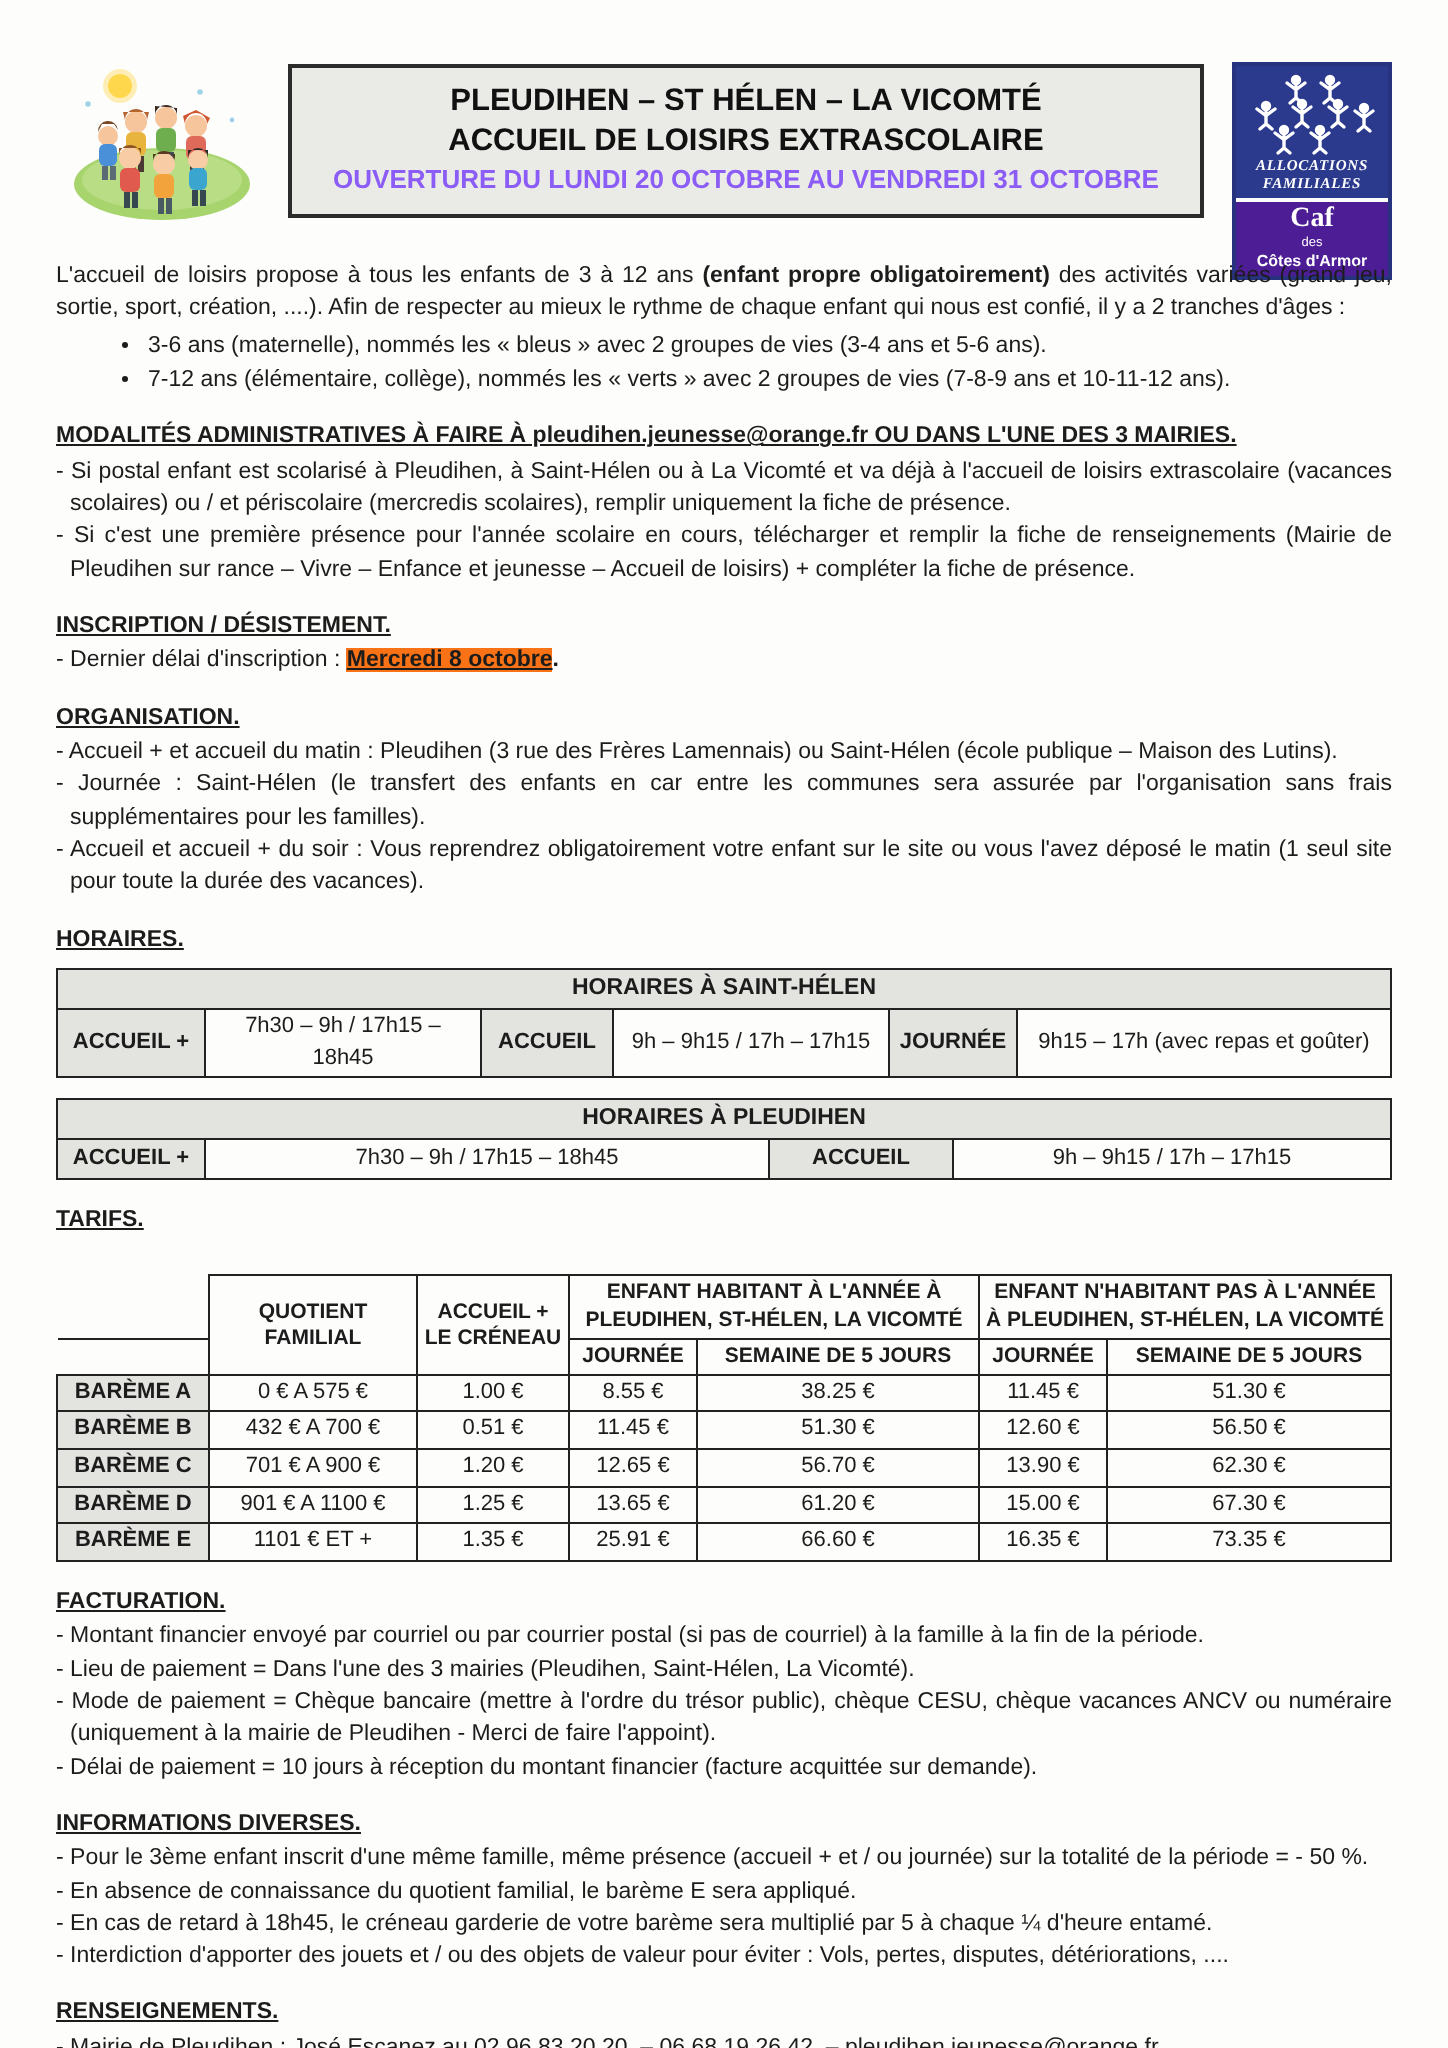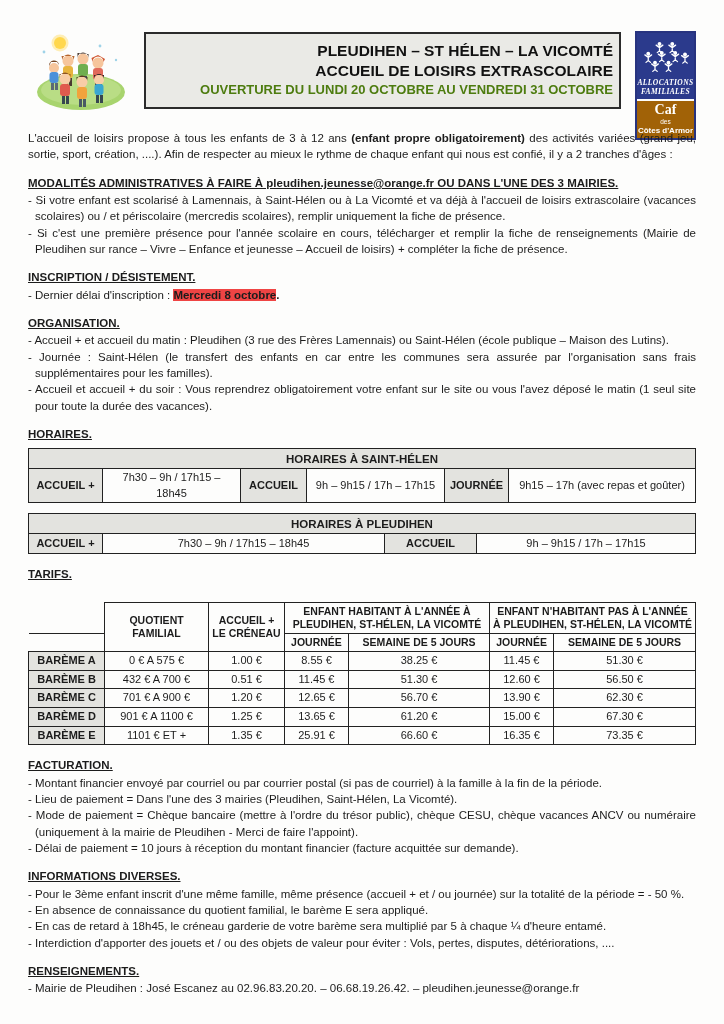--- a/index.html
+++ b/index.html
@@ -9,41 +9,41 @@
     background:#fdfdfc; overflow:hidden;
     font-family:"Liberation Sans", sans-serif;
     color:#1c1c1c; font-size:11.5px; line-height:1.42;
     padding:30px 28px 0 28px;
   }
   
   .top-band { display:flex; align-items:flex-start; height:92px; margin-bottom:8px; }
   .kids-art { width:104px; height:86px; flex:none; }
   .title-box {
     flex:1; margin:2px 14px 0 12px; border:2px solid #2b2b2b; background:#eaeae6;
-    text-align:right; padding:7px 6px 8px 6px;
+    text-align:center; padding:7px 6px 8px 6px;
   }
   .title-box .t1, .title-box .t2 { font-weight:bold; font-size:15.5px; line-height:1.3; color:#111; }
-  .title-box .t3 { font-weight:bold; font-size:13px; line-height:1.35; color:#4d7c0f; }
-  .caf-logo { width:61px; flex:none; border:2px solid #27337f; background:#2b3a8c; margin-top:1px; }
+  .title-box .t3 { font-weight:bold; font-size:13px; line-height:1.35; color:#8b5cf6; }
+  .caf-logo { width:80px; flex:none; border:2px solid #27337f; background:#2b3a8c; margin-top:1px; }
   .caf-picto { display:block; width:100%; height:46px; }
   .caf-alloc { text-align:center; color:#fff; font-family:"Liberation Serif", serif;
     font-style:italic; font-weight:bold; font-size:7.5px; line-height:1.15; letter-spacing:.4px; padding-bottom:3px; }
-  .caf-teal { background:#a16207; border-top:2px solid #fdfdfc; text-align:center; padding:2px 0 3px 0; }
+  .caf-teal { background:#4c1d95; border-top:2px solid #fdfdfc; text-align:center; padding:2px 0 3px 0; }
   .caf-name { color:#fff; font-family:"Liberation Serif", serif; font-weight:bold; font-size:14px; line-height:1.05; }
   .caf-des { color:#fff; font-size:6.5px; line-height:1.2; }
   .caf-region { color:#fff; font-weight:bold; font-size:8px; line-height:1.2; }
   
   .para { text-align:justify; }
   .bold { font-weight:bold; }
   ul.two-ages { margin:2px 0 0 46px; }
   ul.two-ages li { margin-bottom:1px; }
   .section { margin-top:12px; }
   .sec-h { font-weight:bold; text-decoration:underline; margin-bottom:1px; }
   .line { text-align:justify; padding-left:7px; text-indent:-7px; }
-  .hl { background:#ef4444; }
+  .hl { background:#f97316;text-decoration:underline; }
   
   table { border-collapse:collapse; width:100%; table-layout:fixed; }
   td, th { border:1px solid #222; font-size:11px; padding:1px 3px; text-align:center; vertical-align:middle; }
   .gray { background:#e3e3df; }
   .lbl { font-weight:bold; }
   .horaires-tbl { margin-top:6px; }
   .horaires-tbl .cap { font-weight:bold; font-size:11.5px; padding:0; }
   .horaires-tbl td { height:20px; }
   .tarifs-tbl { margin-top:19px; width:100%; }
   .tarifs-tbl th { font-weight:bold; font-size:10.5px; line-height:1.25; padding:2px 2px; background:#fdfdfc; }
@@ -161,24 +161,28 @@
       </div>
       <div class="caf-teal">
         <div class="caf-name">Caf</div>
         <div class="caf-des">des</div>
         <div class="caf-region">Côtes d'Armor</div>
       </div>
     </div>
   </div>
 
   <div class="para"><span>L'accueil de loisirs propose à tous les enfants de 3 à 12 ans </span><span class="bold">(enfant propre obligatoirement)</span><span> des activités variées (grand jeu, sortie, sport, création, ....). Afin de respecter au mieux le rythme de chaque enfant qui nous est confié, il y a 2 tranches d'âges :</span></div>
+  <ul class="two-ages">
+    <li>3-6 ans (maternelle), nommés les « bleus » avec 2 groupes de vies (3-4 ans et 5-6 ans).</li>
+    <li>7-12 ans (élémentaire, collège), nommés les « verts » avec 2 groupes de vies (7-8-9 ans et 10-11-12 ans).</li>
+  </ul>
 
   <div class="section">
     <div class="sec-h">MODALITÉS ADMINISTRATIVES À FAIRE À pleudihen.jeunesse@orange.fr OU DANS L'UNE DES 3 MAIRIES.</div>
-    <div class="line">- Si votre enfant est scolarisé à Lamennais, à Saint-Hélen ou à La Vicomté et va déjà à l'accueil de loisirs extrascolaire (vacances scolaires) ou / et périscolaire (mercredis scolaires), remplir uniquement la fiche de présence.</div>
+    <div class="line">- Si postal enfant est scolarisé à Pleudihen, à Saint-Hélen ou à La Vicomté et va déjà à l'accueil de loisirs extrascolaire (vacances scolaires) ou / et périscolaire (mercredis scolaires), remplir uniquement la fiche de présence.</div>
     <div class="line">- Si c'est une première présence pour l'année scolaire en cours, télécharger et remplir la fiche de renseignements (Mairie de Pleudihen sur rance – Vivre – Enfance et jeunesse – Accueil de loisirs) + compléter la fiche de présence.</div>
   </div>
 
   <div class="section">
     <div class="sec-h">INSCRIPTION / DÉSISTEMENT.</div>
     <div class="line"><span>- Dernier délai d'inscription : </span><span class="bold hl">Mercredi 8 octobre</span><span class="bold">.</span></div>
   </div>
 
   <div class="section">
     <div class="sec-h">ORGANISATION.</div>

